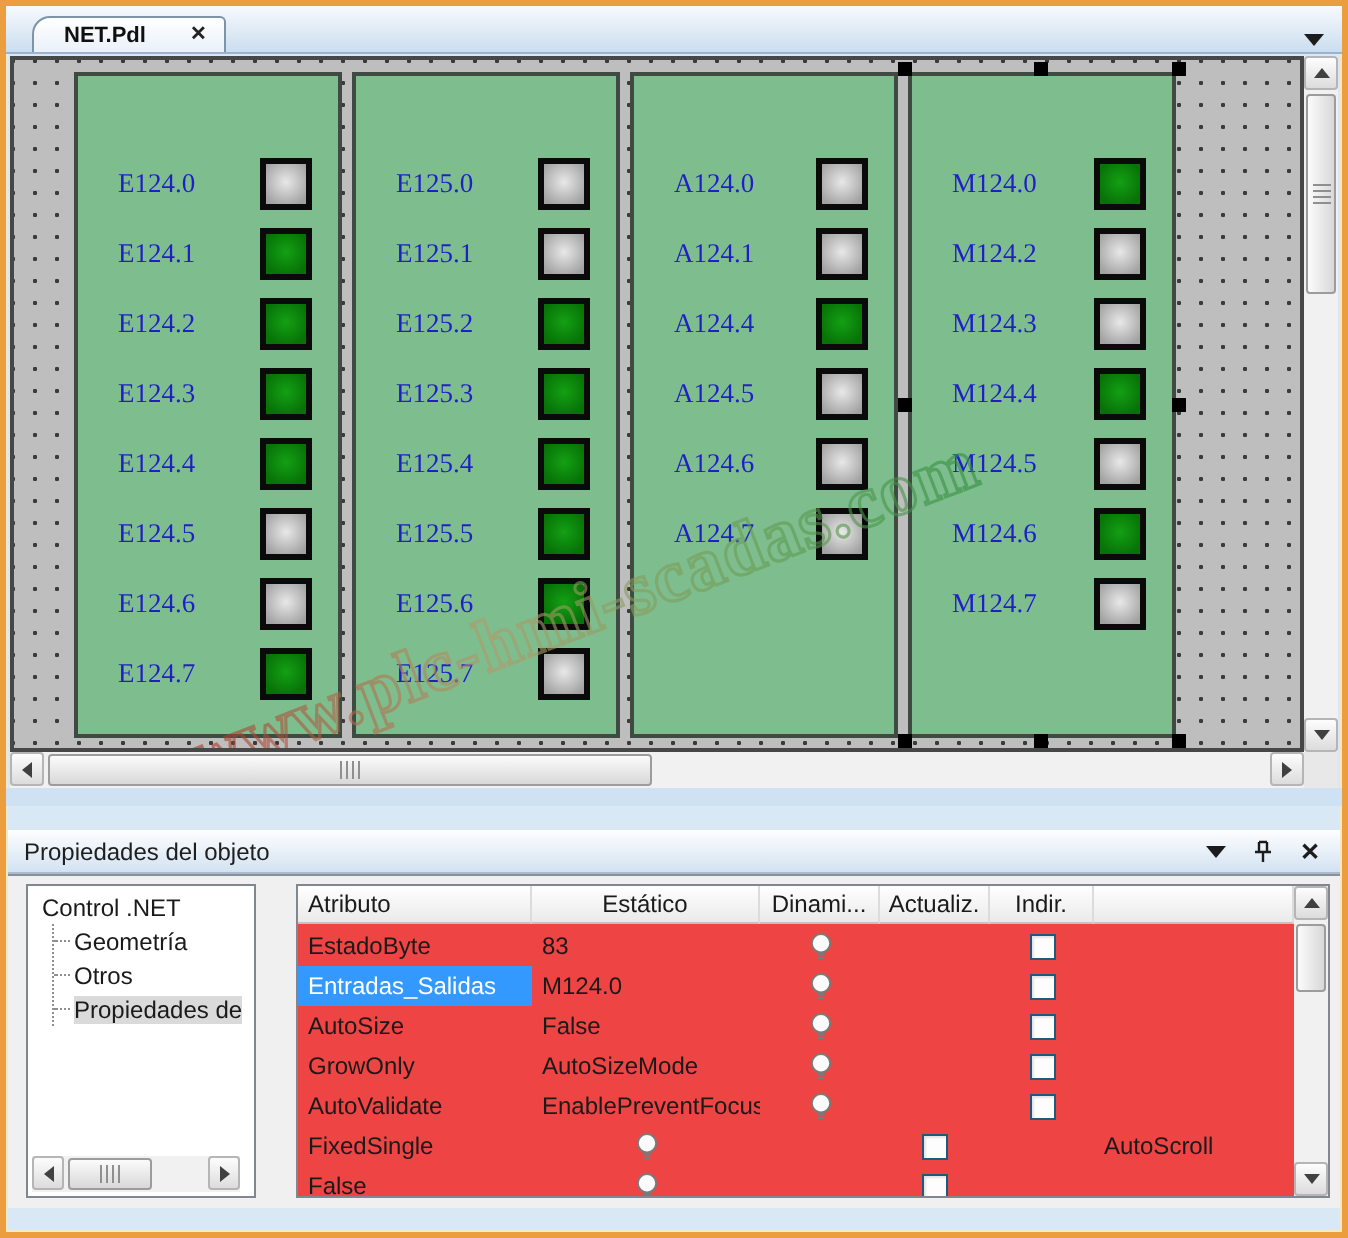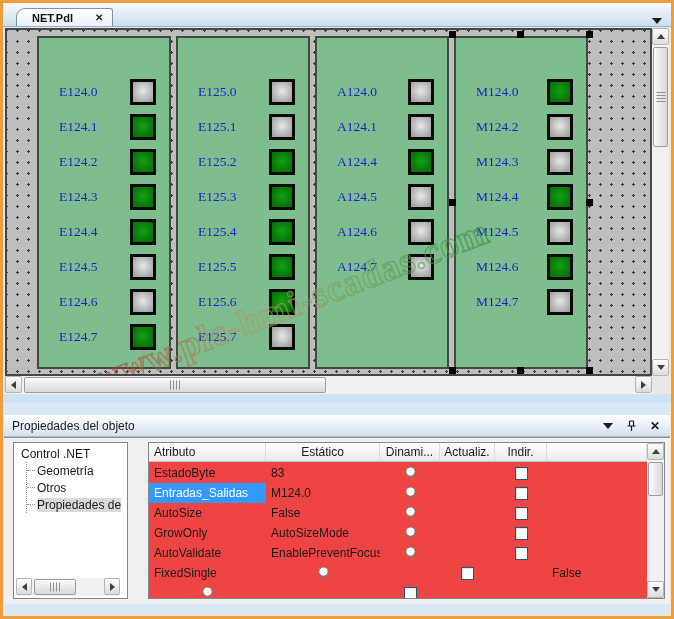--- a/index.html
+++ b/index.html
@@ -422,20 +422,21 @@
               <svg width="13" height="15" viewBox="0 0 13 15">
                 <circle cx="6.5" cy="5.6" r="4.6" fill="#FBFBFB" stroke="#7a7a7a" stroke-width="1"></circle>
                 <path d="M4.6 11.2 H8.4 M5 12.9 H8" stroke="#7a7a7a" stroke-width="1.2" fill="none"></path>
               </svg>
             </div>
             <div class="td"></div>
             <div class="td center">
               <span class="cb"></span>
             </div>
             <div class="td"></div>
+            <div class="td attr">AutoScroll</div>
             <div class="td">False</div>
             <div class="td center">
               <svg width="13" height="15" viewBox="0 0 13 15">
                 <circle cx="6.5" cy="5.6" r="4.6" fill="#FBFBFB" stroke="#7a7a7a" stroke-width="1"></circle>
                 <path d="M4.6 11.2 H8.4 M5 12.9 H8" stroke="#7a7a7a" stroke-width="1.2" fill="none"></path>
               </svg>
             </div>
             <div class="td"></div>
             <div class="td center">
               <span class="cb"></span>

